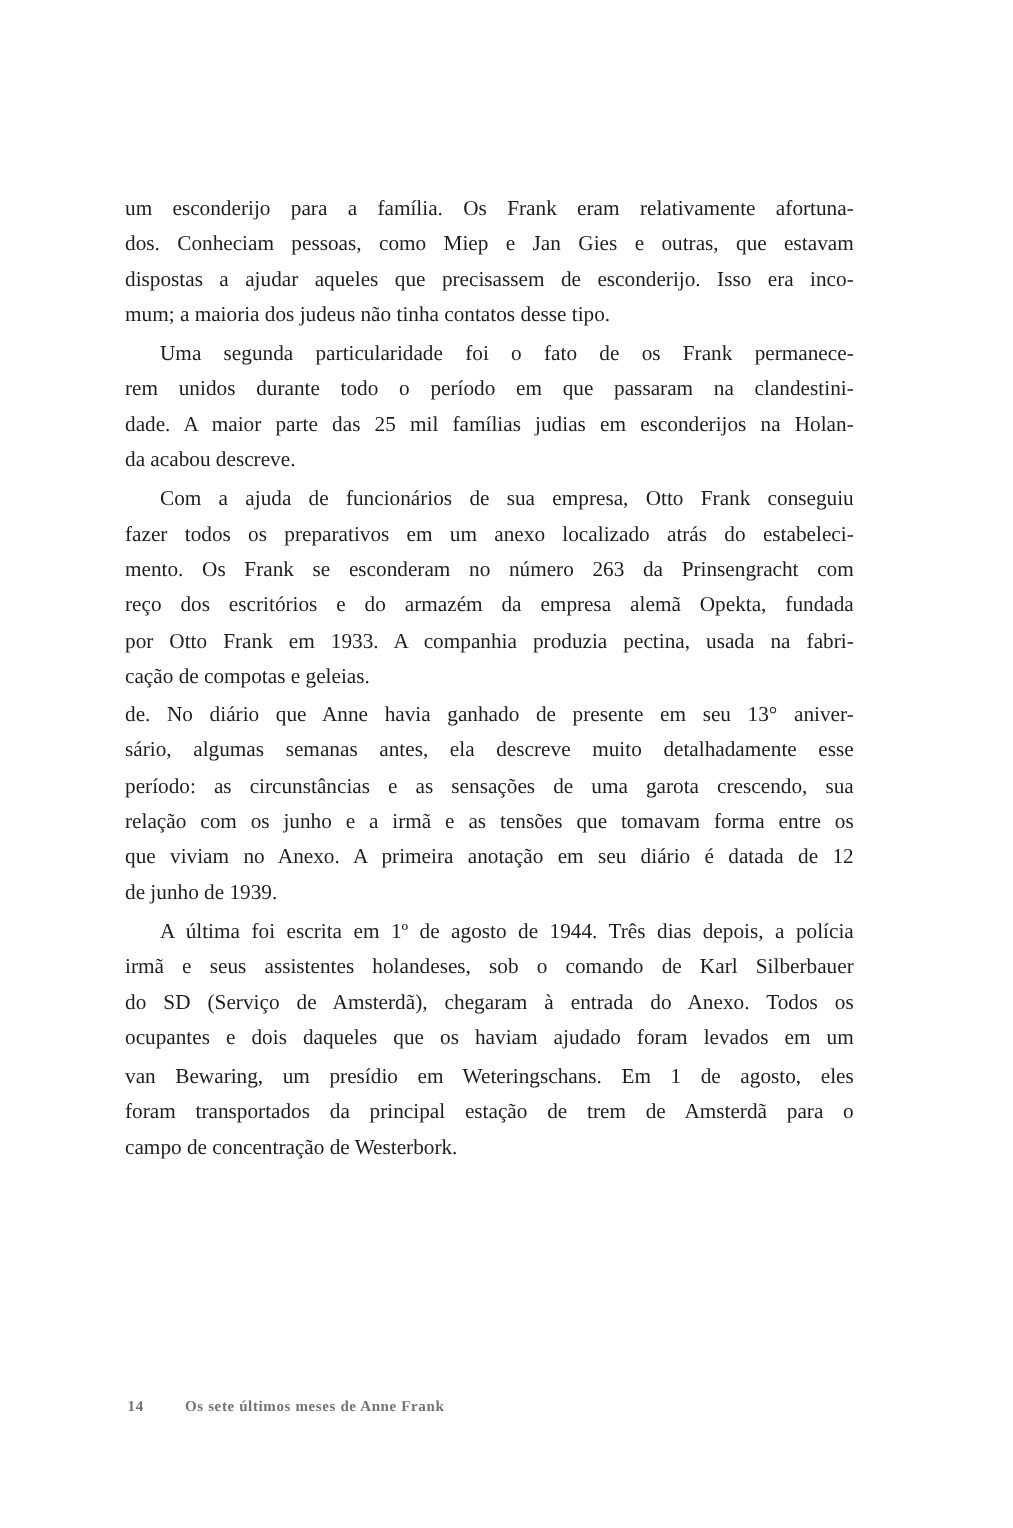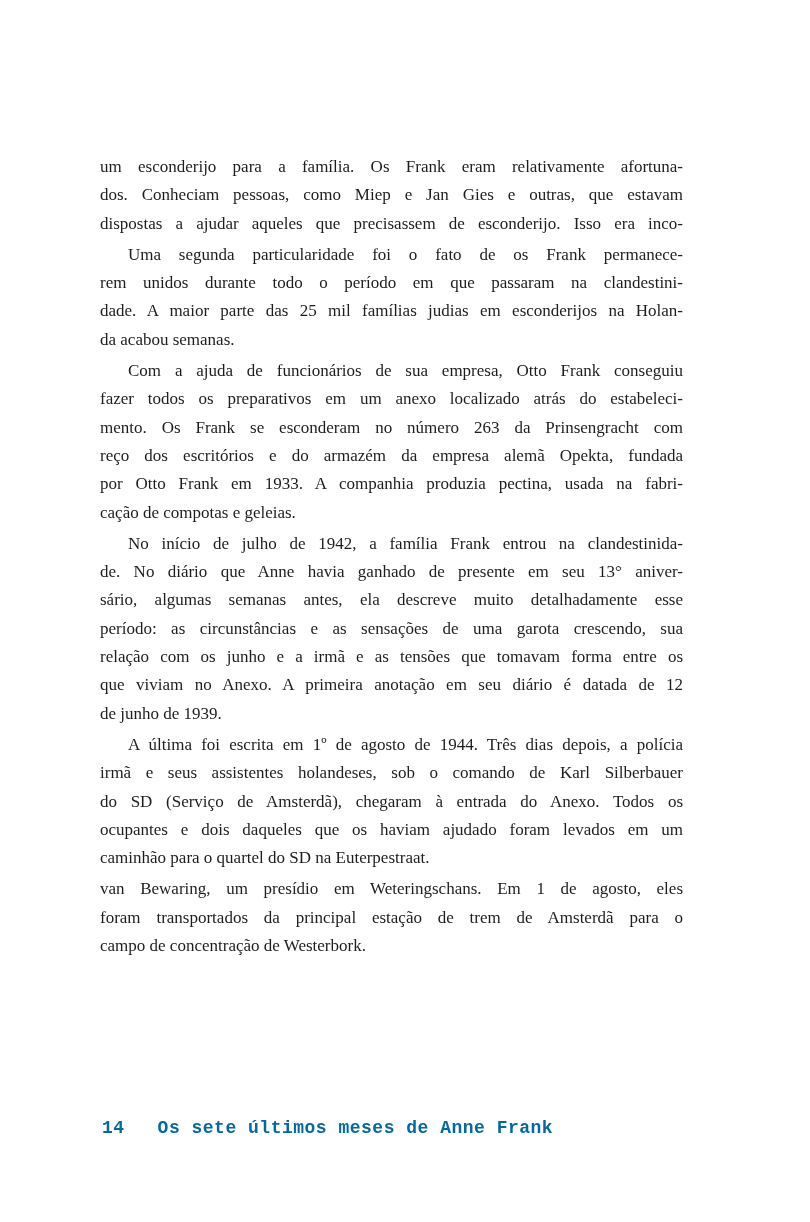--- a/index.html
+++ b/index.html
@@ -38,71 +38,70 @@
     text-indent: 28px;
   }
   .line.last {
     text-align-last: left;
     -moz-text-align-last: left;
   }
   .footer {
     position: absolute;
     left: 102px;
     top: 1118px;
-    font-family: Liberation Mono, monospace;
+    font-family: Liberation Serif, serif;
     font-weight: bold;
-    font-size: 18px;
-    color: #0369a1;
+    font-size: 12px;
+    color: #737373;
     letter-spacing: 0.5px;
     white-space: nowrap;
   }
   .footer .running-title {
     margin-left: 33px;
   }
 </style>
 </head>
 <body>
 
 <div class="page">
 
   <div class="text-block">
       <div class="paragraph">
         <div class="line">um esconderijo para a família. Os Frank eram relativamente afortuna-</div>
         <div class="line">dos. Conheciam pessoas, como Miep e Jan Gies e outras, que estavam</div>
         <div class="line">dispostas a ajudar aqueles que precisassem de esconderijo. Isso era inco-</div>
+        <div class="line last">mum; a maioria dos judeus não tinha contatos desse tipo.</div>
       </div>
       <div class="paragraph">
         <div class="line indent">Uma segunda particularidade foi o fato de os Frank permanece-</div>
         <div class="line">rem unidos durante todo o período em que passaram na clandestini-</div>
         <div class="line">dade. A maior parte das 25 mil famílias judias em esconderijos na Holan-</div>
-        <div class="line last">da acabou semanas.</div>
+        <div class="line last">da acabou descreve.</div>
       </div>
       <div class="paragraph">
         <div class="line indent">Com a ajuda de funcionários de sua empresa, Otto Frank conseguiu</div>
         <div class="line">fazer todos os preparativos em um anexo localizado atrás do estabeleci-</div>
         <div class="line">mento. Os Frank se esconderam no número 263 da Prinsengracht com</div>
         <div class="line">reço dos escritórios e do armazém da empresa alemã Opekta, fundada</div>
         <div class="line">por Otto Frank em 1933. A companhia produzia pectina, usada na fabri-</div>
         <div class="line last">cação de compotas e geleias.</div>
       </div>
       <div class="paragraph">
-        <div class="line indent">No início de julho de 1942, a família Frank entrou na clandestinida-</div>
         <div class="line">de. No diário que Anne havia ganhado de presente em seu 13° aniver-</div>
         <div class="line">sário, algumas semanas antes, ela descreve muito detalhadamente esse</div>
         <div class="line">período: as circunstâncias e as sensações de uma garota crescendo, sua</div>
         <div class="line">relação com os junho e a irmã e as tensões que tomavam forma entre os</div>
         <div class="line">que viviam no Anexo. A primeira anotação em seu diário é datada de 12</div>
         <div class="line last">de junho de 1939.</div>
       </div>
       <div class="paragraph">
         <div class="line indent">A última foi escrita em 1º de agosto de 1944. Três dias depois, a polícia</div>
         <div class="line">irmã e seus assistentes holandeses, sob o comando de Karl Silberbauer</div>
         <div class="line">do SD (Serviço de Amsterdã), chegaram à entrada do Anexo. Todos os</div>
         <div class="line">ocupantes e dois daqueles que os haviam ajudado foram levados em um</div>
-        <div class="line last">caminhão para o quartel do SD na Euterpestraat.</div>
       </div>
       <div class="paragraph">
         <div class="line">van Bewaring, um presídio em Weteringschans. Em 1 de agosto, eles</div>
         <div class="line">foram transportados da principal estação de trem de Amsterdã para o</div>
         <div class="line last">campo de concentração de Westerbork.</div>
       </div>
     </div>
 
   <div class="footer">
     <span>14</span><span class="running-title">Os sete últimos meses de Anne Frank</span>

